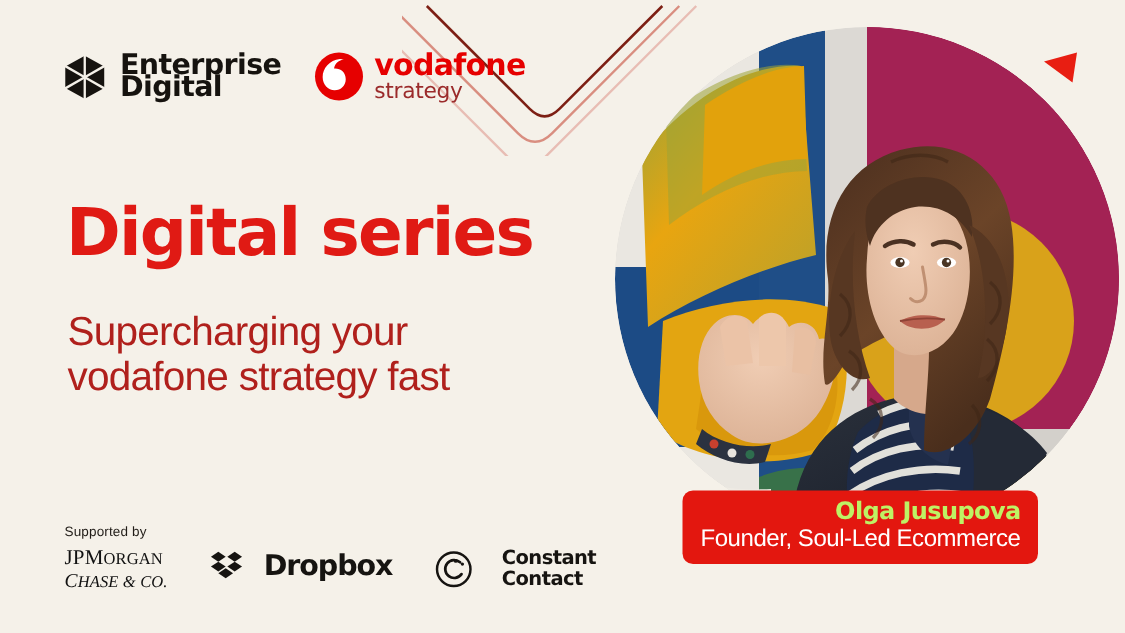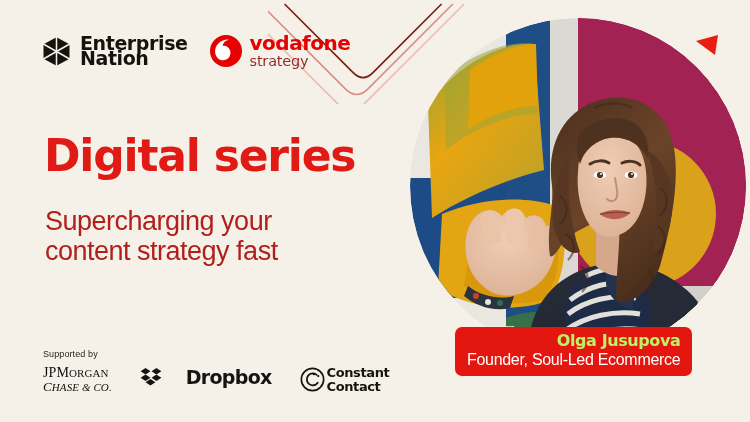--- a/index.html
+++ b/index.html
@@ -130,31 +130,31 @@
   .jpm {
     font-family: "Liberation Serif", serif;
     color: #111111;
     line-height: 13px;
     letter-spacing: 0.1px;
   }
   .jpm .l1 { font-size: 14px; display: block; }
   .jpm .l2 { font-size: 13px; display: block; font-style: italic; }
   .jpm .sc { font-size: 11px; }
 
-  .dropbox { display: flex; align-items: center; gap: 24px; }
+  .dropbox { display: flex; align-items: center; gap: 14px; }
   .dropbox-mark { width: 22px; height: 20px; flex: none; }
   .dropbox-word {
     font-family: "DejaVu Sans", sans-serif;
     font-weight: bold;
     font-size: 19px;
     color: #161411;
     letter-spacing: -0.7px;
   }
 
-  .cc { display: flex; align-items: center; gap: 2px; }
+  .cc { display: flex; align-items: center; gap: 20px; }
   .cc-mark { width: 25px; height: 25px; flex: none; }
   .cc-words {
     font-family: "DejaVu Sans", sans-serif;
     font-weight: bold;
     font-size: 13px;
     line-height: 13.5px;
     color: #161411;
     letter-spacing: -0.4px;
   }
   .cc-words span { display: block; }
@@ -225,42 +225,42 @@
           <line x1="16" y1="16" x2="16" y2="0.6"></line>
           <line x1="16" y1="16" x2="30" y2="8"></line>
           <line x1="16" y1="16" x2="30" y2="24"></line>
           <line x1="16" y1="16" x2="16" y2="31.4"></line>
           <line x1="16" y1="16" x2="2" y2="24"></line>
           <line x1="16" y1="16" x2="2" y2="8"></line>
         </g>
       </svg>
       <div class="en-words">
         <div>Enterprise</div>
-        <div>Nation</div>
+        <div>Digital</div>
       </div>
     </div>
 
     <div class="vf-logo">
       <svg class="vf-mark" viewBox="0 0 34 34">
         <circle cx="17" cy="17" r="16" fill="#E60000"></circle>
         <path d="M17.6 5.4 C10.6 6.2 6.1 11.6 6.1 17.4 c0 5.2 3.6 8.8 8 8.8 c4.3 0 7.4 -3.3 7.4 -7.4 c0 -4.7 -3.6 -7.4 -7.8 -7.1 c0.5 -3.4 3.3 -5.6 6.6 -6 Z" fill="#FFFFFF"></path>
       </svg>
       <div class="vf-words">
         <span class="vf-top">vodafone</span>
         <span class="vf-bot">strategy</span>
       </div>
     </div>
 
   </div>
 
   <div class="headline">Digital series</div>
 
   <div class="subhead">
     <div>Supercharging your</div>
-    <div>content strategy fast</div>
+    <div>vodafone strategy fast</div>
   </div>
 
   <div class="supported">
     <div class="supported-label">Supported by</div>
     <div class="sponsor-row">
 
       <div class="jpm">
         <span class="l1"><span>JPM</span><span class="sc">ORGAN</span></span>
         <span class="l2"><span>C</span><span class="sc">HASE &amp; C</span><span class="sc">O.</span></span>
       </div>

